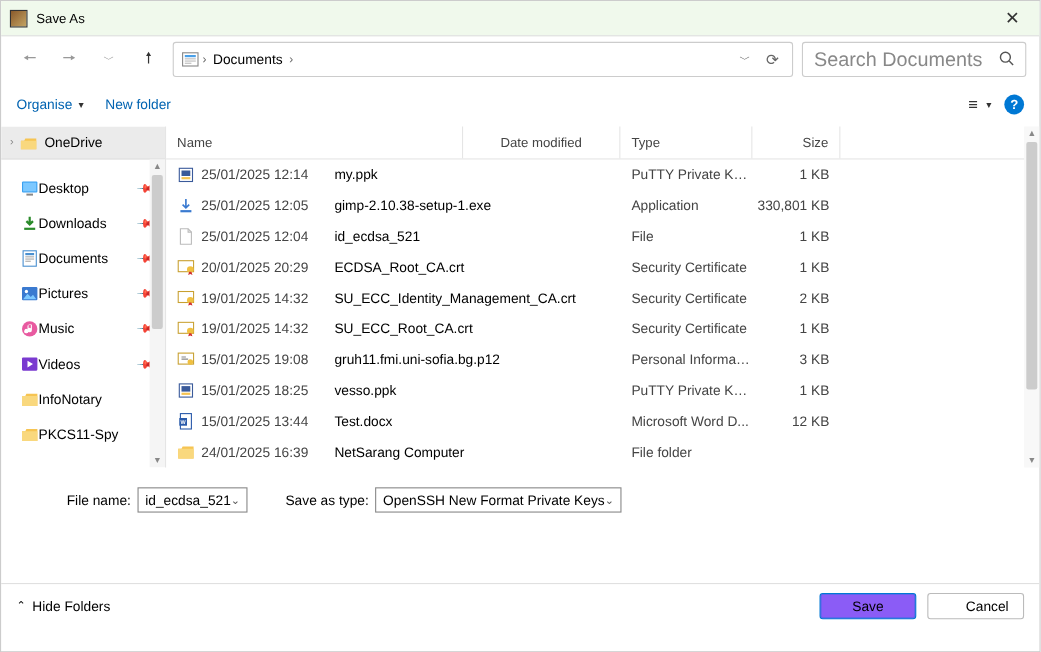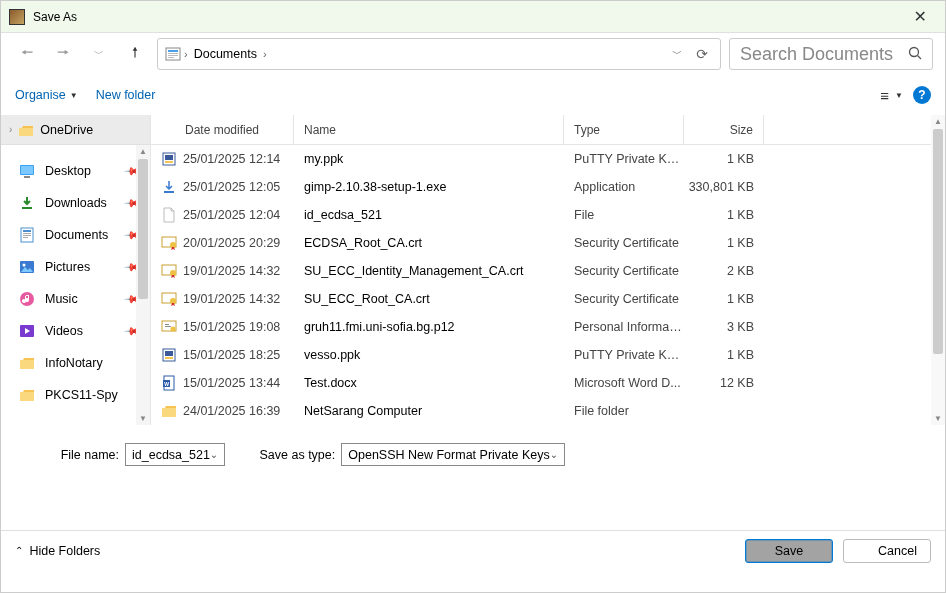--- a/index.html
+++ b/index.html
@@ -36,21 +36,21 @@
   .help-icon { width: 18px; height: 18px; border-radius: 50%; background: #0078d4; color: #fff; display: flex; align-items: center; justify-content: center; font-size: 12px; font-weight: bold; }
   
   
   .main { display: flex; height: 310px; }
   
   
   .sidebar { width: 150px; border-right: 1px solid #e5e5e5; overflow: hidden; position: relative; }
   .side-top { height: 30px; background: #ebebeb; display: flex; align-items: center; padding: 0 8px; gap: 6px; font-size: 12.5px; border-bottom: 1px solid #e0e0e0; }
   .side-top .chev { font-size: 10px; color: #888; }
   .side-list { padding: 10px 0 0 0; height: 270px; overflow-y: hidden; }
-  .side-item { height: 32px; display: flex; align-items: center; padding: 0 8px 0 18px; gap: 10px; font-size: 12.5px; color: #000; position: relative; }
+  .side-item { height: 32px; display: flex; align-items: center; padding: 0 8px 0 18px; font-size: 12.5px; color: #000; position: relative; }
   .side-item .pin { position: absolute; right: 10px; font-size: 11px; color: #888; transform: rotate(45deg); }
   .side-scrollbar { position: absolute; right: 0; top: 30px; bottom: 0; width: 14px; background: #f5f5f5; }
   .side-thumb { position: absolute; right: 2px; top: 14px; width: 10px; height: 140px; background: #ccc; border-radius: 2px; }
   .side-scrollbar .arr { position: absolute; left: 0; right: 0; text-align: center; font-size: 8px; color: #888; }
   
   
   .filelist { flex: 1; position: relative; }
   .columns { height: 30px; display: flex; border-bottom: 1px solid #e5e5e5; font-size: 12px; color: #444; }
   .columns .col { display: flex; align-items: center; padding: 0 10px; border-right: 1px solid #e5e5e5; }
   .col-date { width: 143px; justify-content: center; }
@@ -77,21 +77,21 @@
   .combo .val { flex: 1; }
   .combo .chev { font-size: 10px; color: #555; }
   
   .spacer-body { height: 54px; }
   
   
   .footer { height: 40px; border-top: 1px solid #e0e0e0; display: flex; align-items: center; padding: 0 14px; gap: 8px; }
   .footer .hide { display: flex; align-items: center; gap: 6px; font-size: 12.5px; color: #000; }
   .footer .hide .caret { font-size: 10px; }
   .footer .right { margin-left: auto; display: flex; gap: 10px; }
-  .btn-primary { width: 88px; height: 24px; border: 1px solid #0078d4; border-radius: 3px; background: #a3a3a3; color: #000; font-size: 12.5px; display: flex; align-items: center; justify-content: center; box-shadow: inset 0 0 0 1px rgba(0,120,212,0.3); }
+  .btn-primary { width: 88px; height: 24px; border: 1px solid #0078d4; border-radius: 3px; background: #8b5cf6; color: #000; font-size: 12.5px; display: flex; align-items: center; justify-content: center; box-shadow: inset 0 0 0 1px rgba(0,120,212,0.3); }
   .btn-secondary { width: 88px; height: 24px; border: 1px solid #bbb; border-radius: 3px; background: #fff; color: #000; font-size: 12.5px; display: flex; align-items: center; justify-content: center; padding-left: 21px; }
   
   
   .ic-folder { fill: #f6c452; }
   .ic-folder-sub { fill: #f9d87e; }
 </style>
 </head>
 <body>
 
 <div class="titlebar">
@@ -246,22 +246,22 @@
         </div>
       </div>
     <div class="side-scrollbar">
       <div class="arr" style="top:2px;">▲</div>
       <div class="side-thumb"></div>
       <div class="arr" style="bottom:2px;">▼</div>
     </div>
   </div>
   <div class="filelist">
     <div class="columns">
+      <div class="col col-name">Name</div>
       <div class="col col-date">Date modified</div>
-      <div class="col col-name">Name</div>
       <div class="col col-type">Type</div>
       <div class="col col-size">Size</div>
     </div>
     <div class="rows" id="rows">
         <div class="row">
           <div class="cell-date">
             <span class="file-icon">
               <svg width="16" height="16" viewBox="0 0 16 16">
                 <rect x="2" y="2" width="12" height="12" fill="#fff" stroke="#3a5a9a"></rect>
                 <rect x="4" y="4" width="8" height="5" fill="#3a5a9a"></rect>

